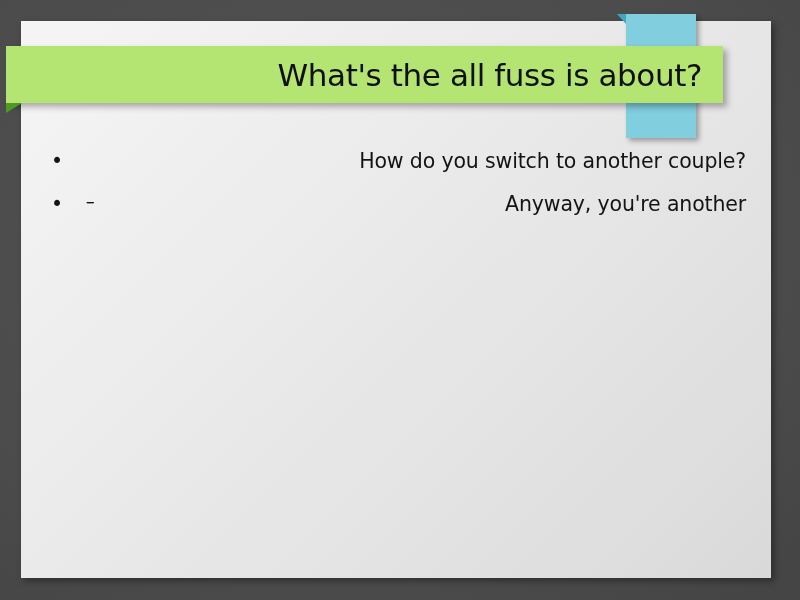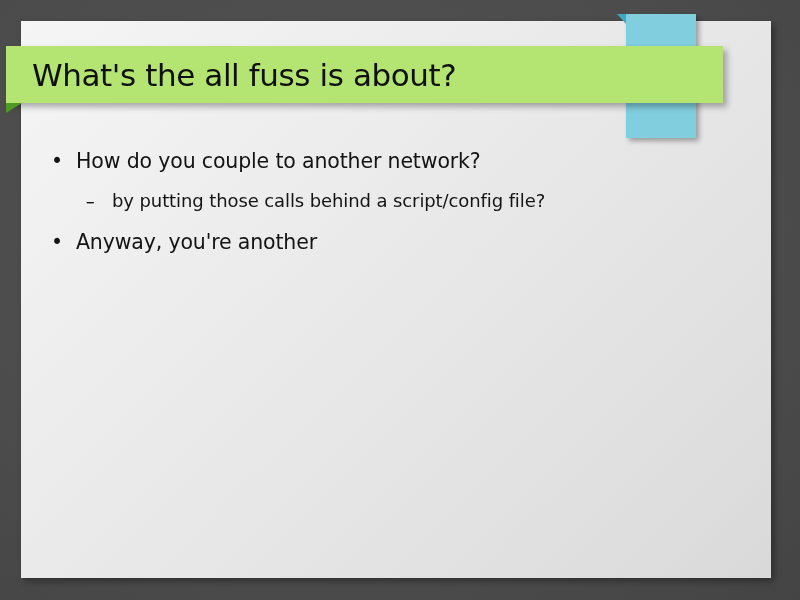--- a/index.html
+++ b/index.html
@@ -14,20 +14,21 @@
     font-family: "DejaVu Sans", sans-serif;
   }
 
   
   #canvas {
     position: relative;
     width: 800px;
     height: 600px;
     background:
       radial-gradient(ellipse 900px 700px at 42% 38%, #535353 0%, #4c4c4c 45%, #434343 78%, #3d3d3d 100%);
+    text-align: right;
   }
 
   
   #slide {
     position: absolute;
     left: 21px;
     top: 21px;
     width: 750px;
     height: 557px;
     background:
@@ -156,30 +157,29 @@
 
   <div id="title-banner"></div>
   <div id="green-fold"></div>
 
   <div id="title-text">What's the all fuss is about?</div>
 
   <div id="body-content">
 
     <div class="bullet-row lvl1">
       <span class="marker">•</span>
-      <span class="txt">How do you couple to another network?</span>
+      <span class="txt">How do you switch to another couple?</span>
     </div>
 
     <div class="bullet-row lvl2 sp-b">
       <span class="marker">–</span>
     </div>
 
     <div class="bullet-row lvl2 sp-a">
       <span class="marker">–</span>
-      <span class="txt">by putting those calls behind a script/config file?</span>
     </div>
 
     <div class="bullet-row lvl1 sp-c">
       <span class="marker">•</span>
       <span class="txt">Anyway, you're another</span>
     </div>
 
   </div>
 
 </div>

